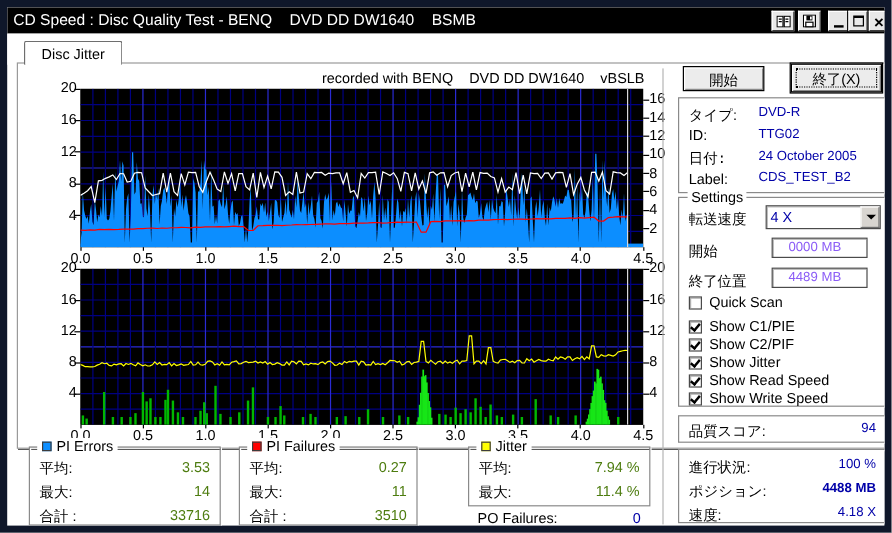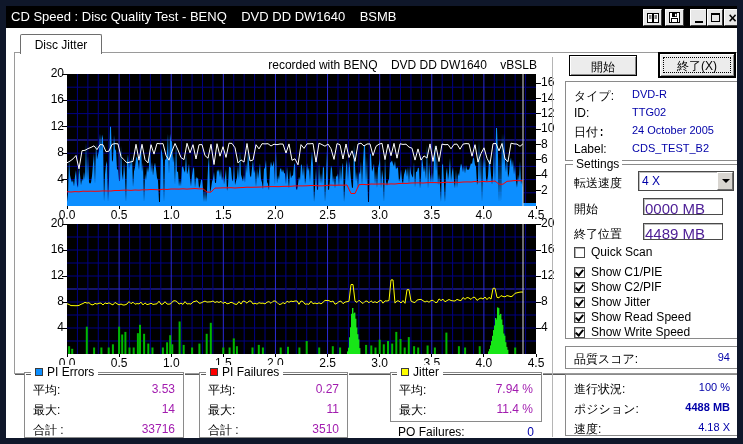--- a/index.html
+++ b/index.html
@@ -20,30 +20,30 @@
   .chartwrap svg{position:absolute;left:0;top:0;}
   #chart1{left:52px;top:21px;width:469px;height:132px;}
   #chart2{left:52px;top:171px;width:469px;height:130px;}
   .axis{position:absolute;font-size:12px;color:#000;white-space:nowrap;}
   .tick{position:absolute;background:#000;}
   .statbox{position:absolute;border:1px solid #8a8a8a;box-shadow:1px 1px 0 #ffffff,inset 1px 1px 0 #ffffff;}
   .statbox .legend{position:absolute;top:-8px;left:6px;background:#fff;padding:0 4px;font-size:12px;display:flex;align-items:center;gap:4px;}
   .sq{width:8px;height:8px;border:1px solid #3c3c3c;display:inline-block;}
   .srow{position:absolute;left:0;width:100%;font-size:12px;}
   .srow .lab{position:absolute;left:8px;color:#000;}
-  .srow .val{position:absolute;right:8px;color:#a21caf;}
+  .srow .val{position:absolute;right:8px;color:#4d7c0f;}
   .po-row{position:absolute;font-size:12px;}
   .group{position:absolute;border:1px solid #8a8a8a;box-shadow:1px 1px 0 #ffffff,inset 1px 1px 0 #ffffff;background:#fff;}
   .group>.gtitle{position:absolute;top:-8px;left:7px;background:#fff;padding:0 3px;font-size:12px;}
   .btn{position:absolute;background:#ececec;border:1px solid #000;box-shadow:inset 1px 1px 0 #fff,inset -1px -1px 0 #8a8a8a;font-size:12px;text-align:center;cursor:default;}
   .btn.default{box-shadow:0 0 0 1px #000,inset 1px 1px 0 #fff,inset -1px -1px 0 #8a8a8a;}
   .btn.default .focus{position:absolute;left:3px;top:3px;right:3px;bottom:3px;border:1px dotted #000;}
   .flabel{position:absolute;font-size:12px;color:#000;white-space:nowrap;}
   .fvalue{color:#0000a8;font-size:11px;position:absolute;white-space:nowrap;}
-  .field{position:absolute;background:#fff;border:1px solid #4a4a4a;box-shadow:inset 1px 1px 0 #bdbdbd;font-size:15px;color:#4c1d95;padding:1px 1px;}
+  .field{position:absolute;background:#fff;border:1px solid #4a4a4a;box-shadow:inset 1px 1px 0 #bdbdbd;font-size:11px;color:#8b5cf6;padding:1px 13px;}
   .combo{position:absolute;background:#fff;border:1px solid #4a4a4a;box-shadow:inset 1px 1px 0 #bdbdbd;font-size:12px;color:#0000a8;padding:2px 3px;}
   .combo .arrowbtn{position:absolute;right:0px;top:0px;bottom:0px;width:16px;background:#d8d5d0;border:1px solid;border-color:#fff #6e6e6e #6e6e6e #fff;}
   .combo .arrowbtn::after{content:"";position:absolute;left:4px;top:6px;border:4px solid transparent;border-top:4px solid #000;}
   .cb{position:absolute;display:flex;align-items:center;gap:6px;font-size:12px;}
   .cb .box{width:11px;height:11px;background:#fff;border:1px solid #4a4a4a;box-shadow:inset 1px 1px 0 #b0b0b0;position:relative;flex:none;}
   .cb.on .box::after{content:"";position:absolute;left:2px;top:0px;width:3px;height:6px;border:solid #000;border-width:0 2px 2px 0;transform:rotate(40deg);}
   .divider{position:absolute;width:1px;background:#b5b5b5;}
 </style>
 </head>
 <body>

